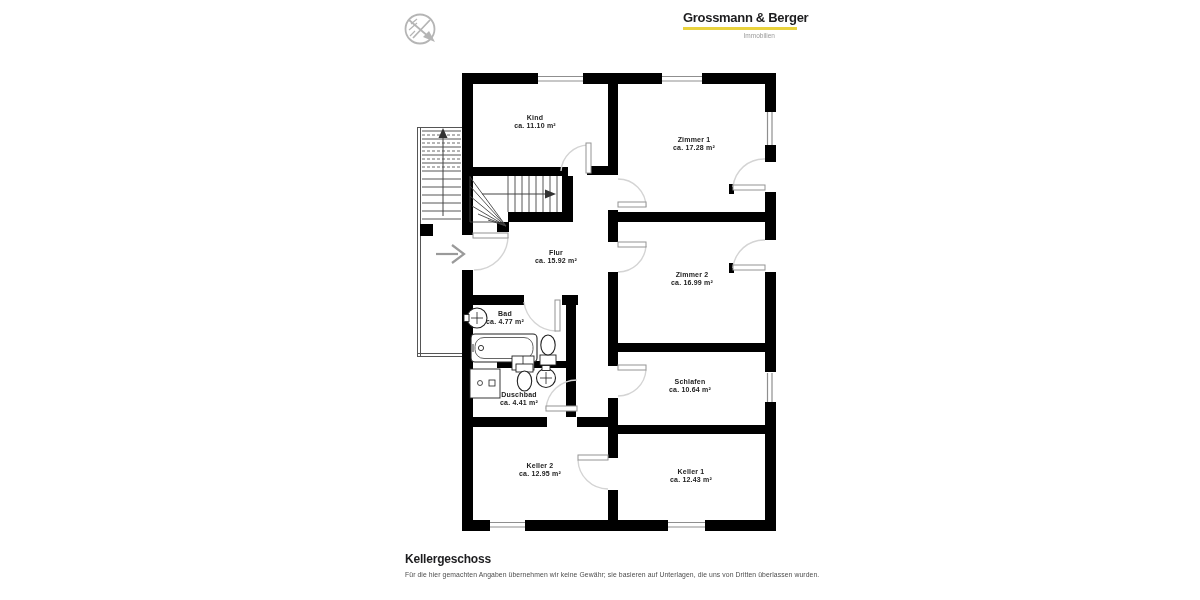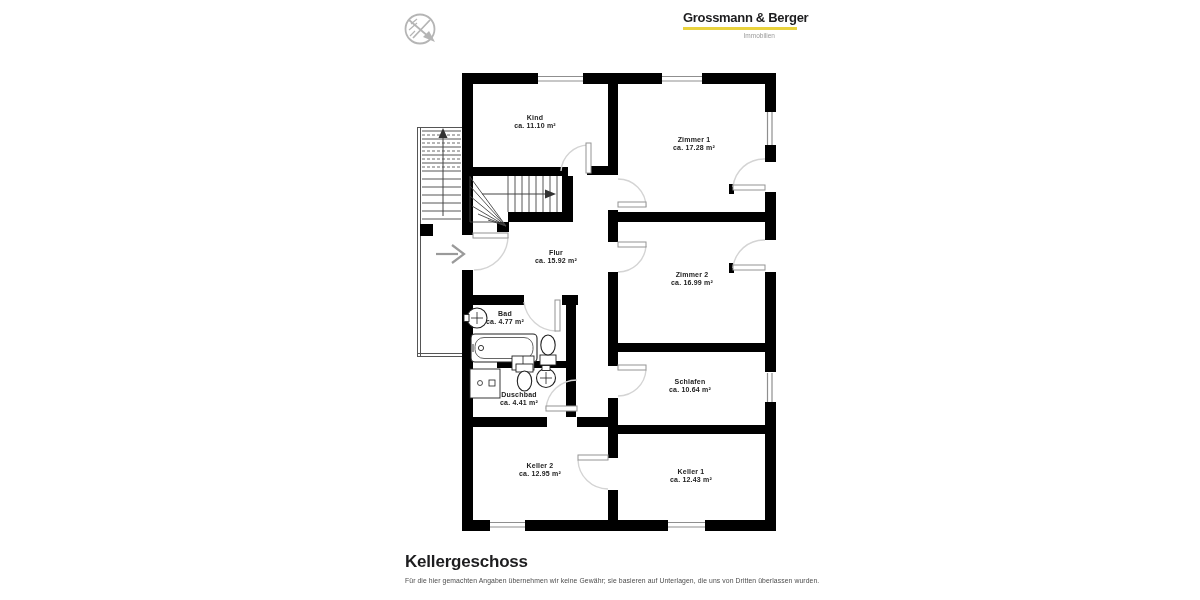--- a/index.html
+++ b/index.html
@@ -10,21 +10,21 @@
   .logo{position:absolute;top:10px;left:683px;width:114px;text-align:left;}
   .logo-title{font-size:13px;font-weight:bold;letter-spacing:-0.3px;color:#1d1d1f;white-space:nowrap;}
   .logo-rule{height:2.5px;width:114px;margin-top:2px;}
   .logo-sub{font-size:6.5px;color:#9a9a9a;text-align:right;padding-right:22px;margin-top:2px;}
   
   .labels{position:absolute;left:0;top:0;width:1200px;height:600px;pointer-events:none;}
   .room-label{position:absolute;transform:translate(-50%,-50%);text-align:center;
               font-size:7px;font-weight:bold;color:#222;line-height:1.18;letter-spacing:0.2px;white-space:nowrap;}
   
   .footer{position:absolute;left:405px;top:552px;width:400px;}
-  .footer-title{font-size:17px;font-weight:bold;letter-spacing:-0.2px;color:#1d1d1f;}
+  .footer-title{font-size:12px;font-weight:bold;letter-spacing:-0.2px;color:#1d1d1f;}
   .footer-disclaimer{font-size:6.8px;color:#4d4d4d;margin-top:5px;letter-spacing:0.1px;white-space:nowrap;}
 </style>
 </head>
 <body>
 
 <div class="canvas">
 
   <svg class="plan-svg" width="1200" height="600" viewBox="0 0 1200 600">
     <g stroke="#b5b5b5" fill="none" stroke-width="1.8" transform="translate(402,12)">
       <circle cx="18" cy="17" r="14.5"></circle>

